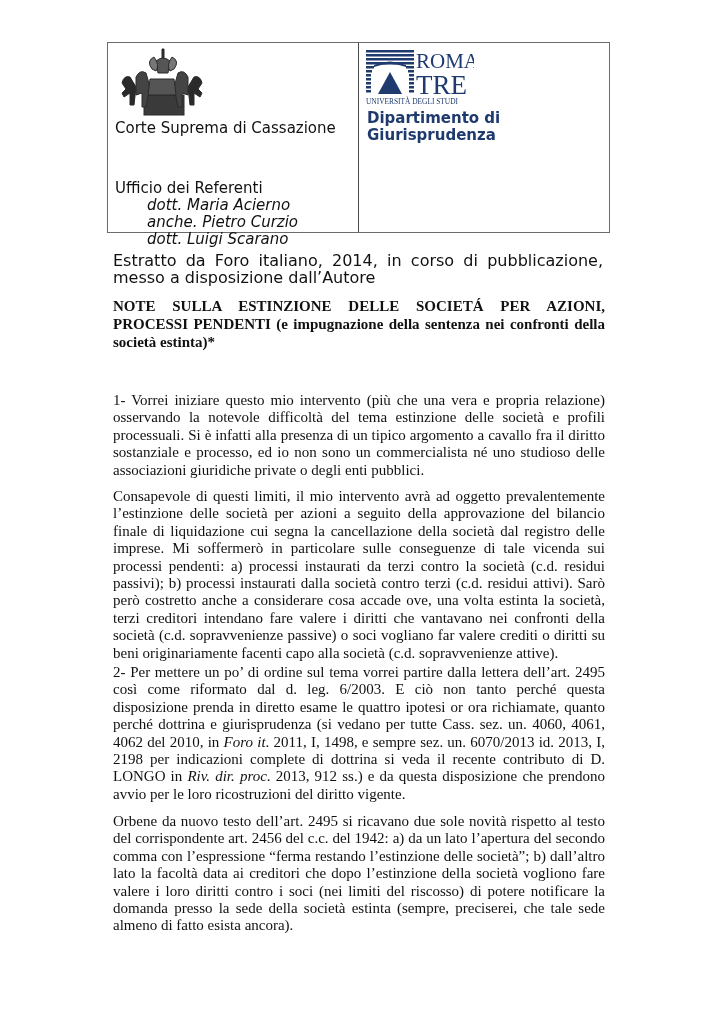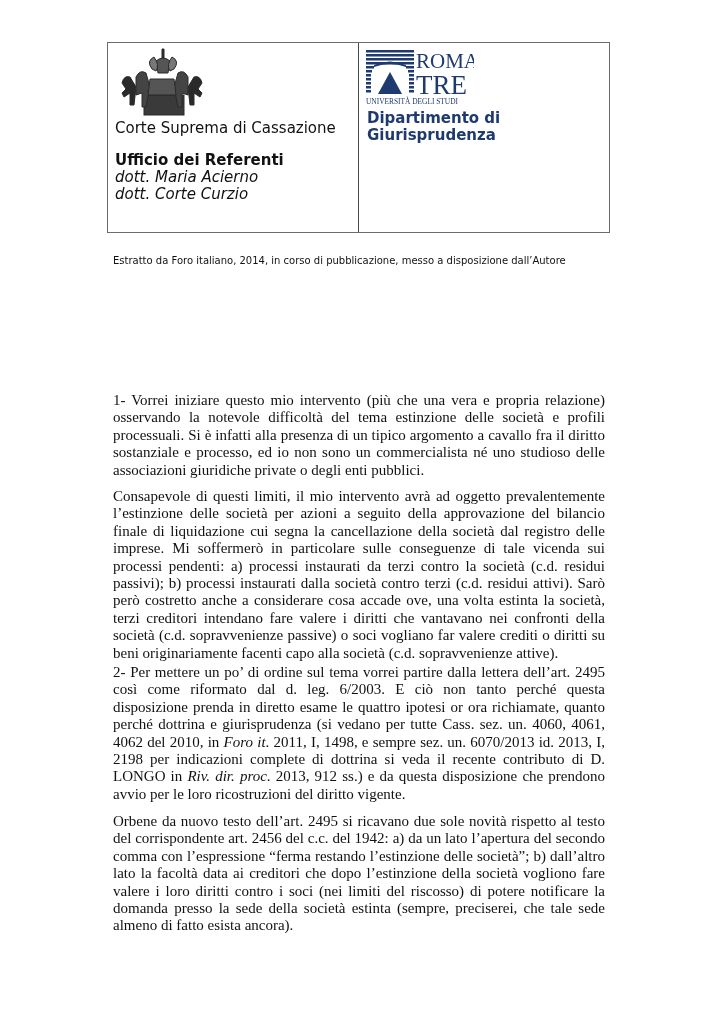--- a/index.html
+++ b/index.html
@@ -13,34 +13,34 @@
   .header-left {
     position: absolute; left: 0; top: 0; width: 251px; height: 100%;
     border-right: 1px solid #4a4a4a; box-sizing: border-box;
   }
   .header-right { position: absolute; left: 251px; top: 0; right: 0; height: 100%; }
 
   .cal { font-family: "DejaVu Sans", sans-serif; font-size: 15px; line-height: 17px; color: #111; }
   .quadriga { position: absolute; left: 8px; top: 4px; width: 92px; height: 72px; }
   .corte { position: absolute; left: 7px; top: 77px; }
   .ufficio-block { position: absolute; left: 7px; top: 109px; }
-  .ufficio-block .b { font-weight: bold; }
+  .ufficio-block .b { font-weight: normal; margin-top: 28px; }
   .ufficio-block .bi { font-weight: bold; font-style: italic; }
-  .ufficio-block .i { font-style: italic; }
+  .ufficio-block .i { font-style: italic; margin-left: 32px; }
 
   .roma-logo { position: absolute; left: 5px; top: 5px; width: 110px; height: 62px; }
   .navy { color: #1f3a6e; }
   .dip { position: absolute; left: 8px; top: 67px; font-weight: bold; }
   .dpc-block { position: absolute; right: 6px; top: 99px; text-align: right; }
   .dpc-block .bi { font-weight: bold; font-style: italic; }
   .dpc-block .i { font-style: italic; }
 
   .extract {
     position: absolute; left: 113px; top: 252px; width: 490px;
-    font-family: "DejaVu Sans", sans-serif; font-size: 10px; line-height: 17px; color: #111;
+    font-family: "DejaVu Sans", sans-serif; font-size: 16px; line-height: 17px; color: #111;
     text-align: justify;
   }
   .title {
     position: absolute; left: 113px; top: 297px; width: 492px;
     font-family: "Liberation Serif", serif; font-weight: bold; font-size: 15px; line-height: 18px; color: #111;
     text-align: justify;
   }
   .body-text {
     position: absolute; left: 113px; width: 492px;
     font-family: "Liberation Serif", serif; font-size: 15px; line-height: 17.4px; color: #111;
@@ -70,21 +70,22 @@
           <path d="M20 30 Q24 22 30 26 L34 40 L30 60 L26 60 L26 46 L20 48 Z" fill="#444"></path>
           <path d="M86 36 Q84 28 78 30 L72 40 L74 58 L78 58 L78 46 L84 50 L86 46 L82 42 Z"></path>
           <path d="M72 30 Q68 22 62 26 L58 40 L62 60 L66 60 L66 46 L72 48 Z" fill="#444"></path>
           <path d="M34 32 L58 32 L60 48 L32 48 Z" fill="#555"></path>
         </g>
       </svg>
       <div class="cal corte">Corte Suprema di Cassazione</div>
       <div class="cal ufficio-block">
         <div class="b">Ufficio dei Referenti</div>
         <div class="i">dott. Maria Acierno</div>
-        <div class="i">dott. Corte Curzio</div>
+        <div class="i">anche. Pietro Curzio</div>
+        <div class="i">dott. Luigi Scarano</div>
       </div>
     </div>
 
     <div class="header-right">
       <svg class="roma-logo" viewBox="0 0 110 62">
         <g fill="#1f3a6e">
           <rect x="2" y="2" width="48" height="2.5"></rect>
           <rect x="2" y="6" width="48" height="2.5"></rect>
           <rect x="2" y="10" width="48" height="2.5"></rect>
           <rect x="2" y="14" width="48" height="2.5"></rect>
@@ -108,19 +109,20 @@
           <text x="52" y="46" font-family="Liberation Serif, serif" font-size="27">TRE</text>
           <text x="2" y="56" font-family="Liberation Serif, serif" font-size="7.4">UNIVERSITÀ DEGLI STUDI</text>
         </g>
       </svg>
       <div class="cal navy dip">Dipartimento di Giurisprudenza</div>
     </div>
   </div>
 
   <div class="extract">Estratto da Foro italiano, 2014, in corso di pubblicazione, messo a disposizione dall’Autore</div>
 
+  <div class="title"><span>NOTE SULLA ESTINZIONE DELLE SOCIETÁ PER AZIONI, PROCESSI PENDENTI</span><span> (e impugnazione della sentenza nei confronti della società estinta)*</span></div>
 
   <div class="body-text p1">1- Vorrei iniziare questo mio intervento (più che una vera e propria relazione) osservando la notevole difficoltà del tema estinzione delle società e profili processuali. Si è infatti alla presenza di un tipico argomento a cavallo fra il diritto sostanziale e processo, ed io non sono un commercialista né uno studioso delle associazioni giuridiche private o degli enti pubblici.</div>
   <div class="body-text p2">Consapevole di questi limiti, il mio intervento avrà ad oggetto prevalentemente l’estinzione delle società per azioni a seguito della approvazione del bilancio finale di liquidazione cui segna la cancellazione della società dal registro delle imprese. Mi soffermerò in particolare sulle conseguenze di tale vicenda sui processi pendenti: a) processi instaurati da terzi contro la società (c.d. residui passivi); b) processi instaurati dalla società contro terzi (c.d. residui attivi). Sarò però costretto anche a considerare cosa accade ove, una volta estinta la società, terzi creditori intendano fare valere i diritti che vantavano nei confronti della società (c.d. sopravvenienze passive) o soci vogliano far valere crediti o diritti su beni originariamente facenti capo alla società (c.d. sopravvenienze attive).</div>
   <div class="body-text p3"><span>2- Per mettere un po’ di ordine sul tema vorrei partire dalla lettera dell’art. 2495 così come riformato dal  d. leg. 6/2003. E ciò non tanto perché questa disposizione prenda in diretto esame le quattro ipotesi or ora richiamate, quanto perché dottrina e giurisprudenza (si vedano per tutte Cass. sez. un. 4060, 4061, 4062 del 2010, in </span><i>Foro it</i><span>. 2011, I, 1498, e sempre sez. un. 6070/2013 id. 2013, I, 2198 per indicazioni complete di dottrina si veda il recente contributo di D. LONGO in </span><i>Riv. dir. proc</i><span>. 2013, 912 ss.) e da questa disposizione che prendono avvio per le loro ricostruzioni del diritto vigente.</span></div>
   <div class="body-text p4">Orbene da nuovo testo dell’art. 2495 si ricavano due sole novità rispetto al testo del corrispondente art. 2456 del c.c. del 1942: a) da un lato l’apertura del secondo comma con l’espressione “ferma restando l’estinzione delle società”; b) dall’altro lato la facoltà data ai creditori che dopo l’estinzione della società vogliono fare valere i loro diritti contro i soci (nei limiti del riscosso) di potere notificare la domanda presso la sede della società estinta (sempre, preciserei, che tale sede almeno di fatto esista ancora).</div>
 
 </div>
 
 </body></html>

